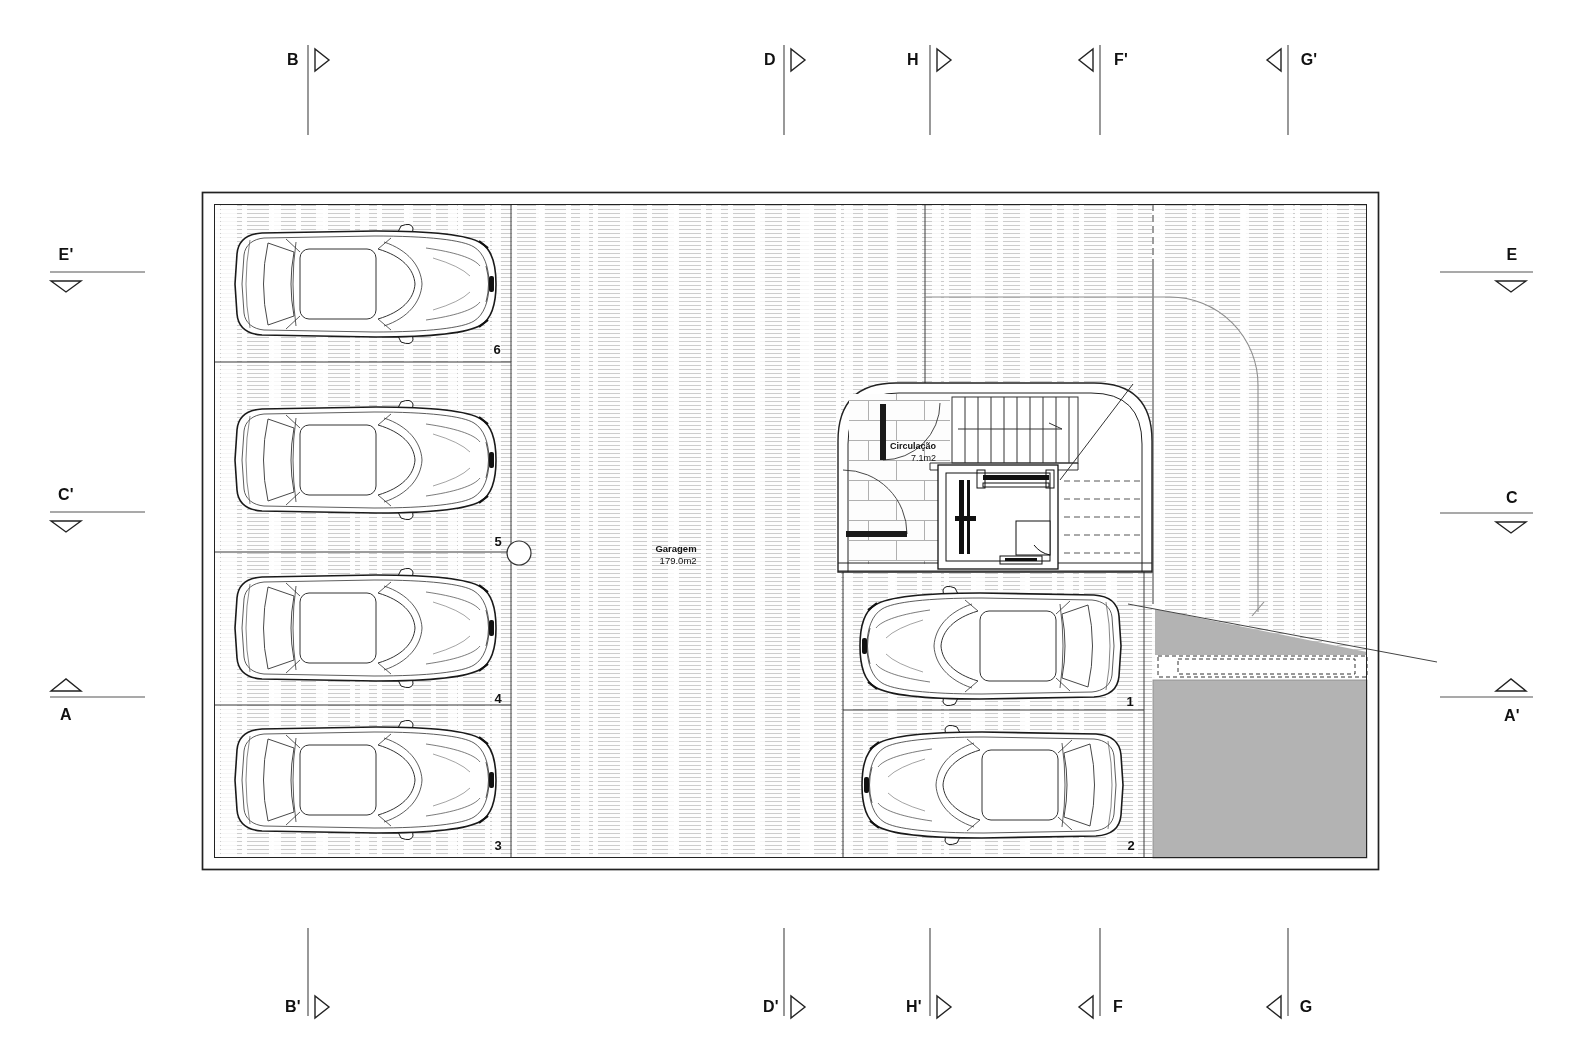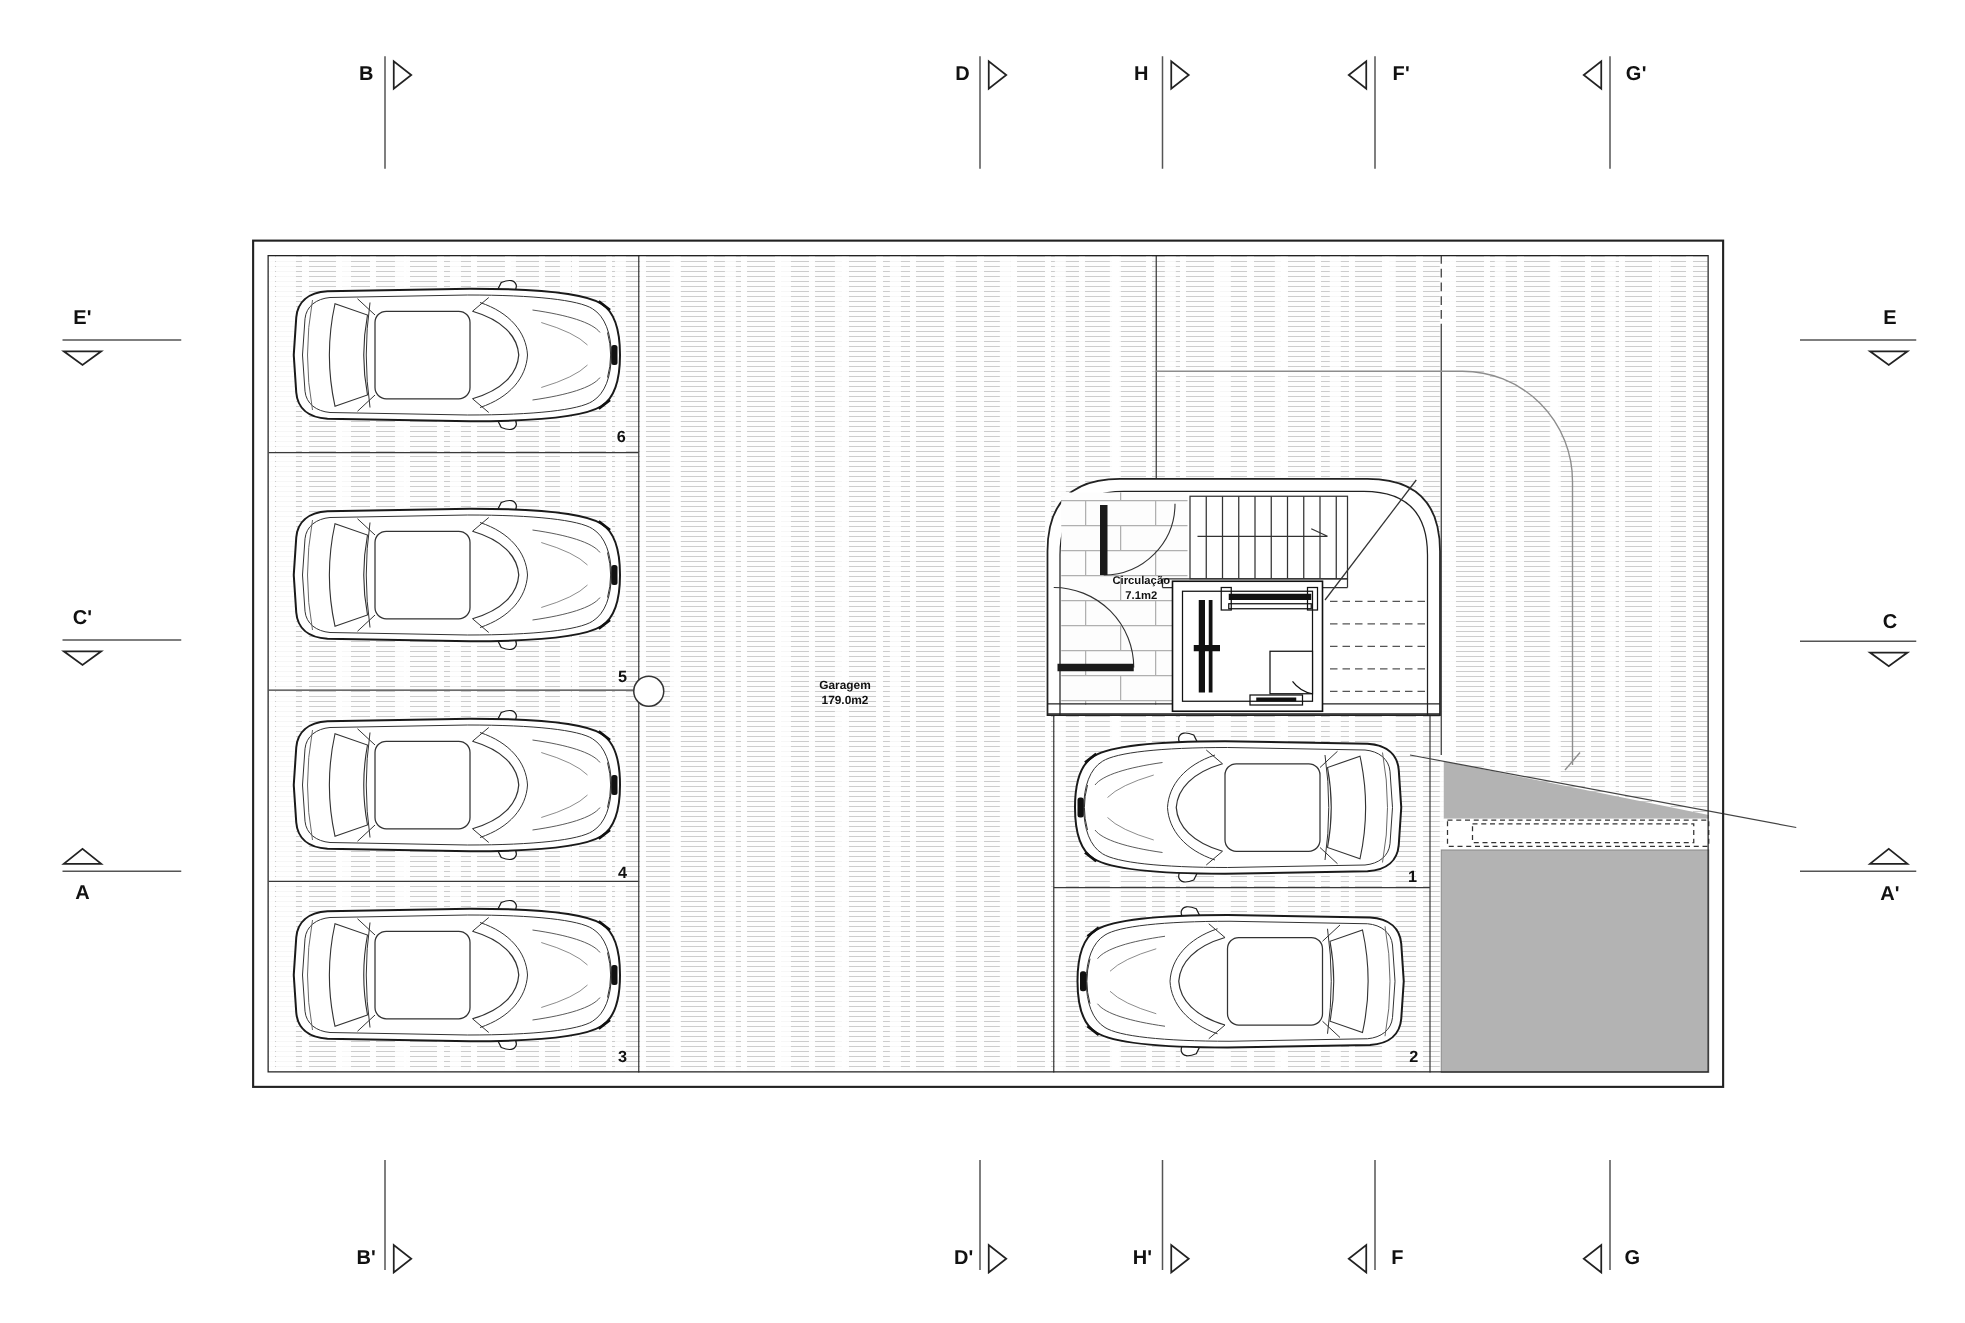--- a/index.html
+++ b/index.html
@@ -15,21 +15,21 @@
       repeating-linear-gradient(90deg, rgba(255,255,255,.85) 0 9px, rgba(255,255,255,0) 9px 44px),
       repeating-linear-gradient(180deg, rgba(105,105,105,.33) 0 1px, rgba(0,0,0,0) 1px 4px);
     background-position:0 0, 13px 0, 0 0;
   }
   svg.linework{position:absolute;left:0;top:0;}
   .lbl{position:absolute;transform:translate(-50%,-50%);white-space:nowrap;
        font-weight:bold;text-align:center;line-height:1;}
   .marker-lbl{font-size:16px;letter-spacing:.2px;}
   .stall-num{font-size:13px;}
   .area-lbl{font-size:9.5px;line-height:12px;}
-  .area-lbl .l2{font-weight:bold;}
+  .area-lbl .l2{font-weight:normal;text-align:right;}
 </style>
 </head>
 <body>
 
 <div class="canvas">
 
   <div class="hatch"></div>
 
   <svg class="linework" width="1572" height="1058" viewBox="0 0 1572 1058">
     <defs>
@@ -193,18 +193,18 @@
   <div class="lbl stall-num" style="left:498px;top:541px">5</div>
   <div class="lbl stall-num" style="left:498px;top:698px">4</div>
   <div class="lbl stall-num" style="left:498px;top:845px">3</div>
   <div class="lbl stall-num" style="left:1130px;top:701px">1</div>
   <div class="lbl stall-num" style="left:1131px;top:845px">2</div>
 
   <div class="lbl area-lbl" style="left:676px;top:555px">
     <div>Garagem</div>
     <div class="l2">179.0m2</div>
   </div>
-  <div class="lbl area-lbl" style="left:913px;top:470px;font-size:9px">
+  <div class="lbl area-lbl" style="left:913px;top:452px;font-size:9px">
     <div>Circulação</div>
     <div class="l2">7.1m2</div>
   </div>
 
 </div>
 
 </body></html>

